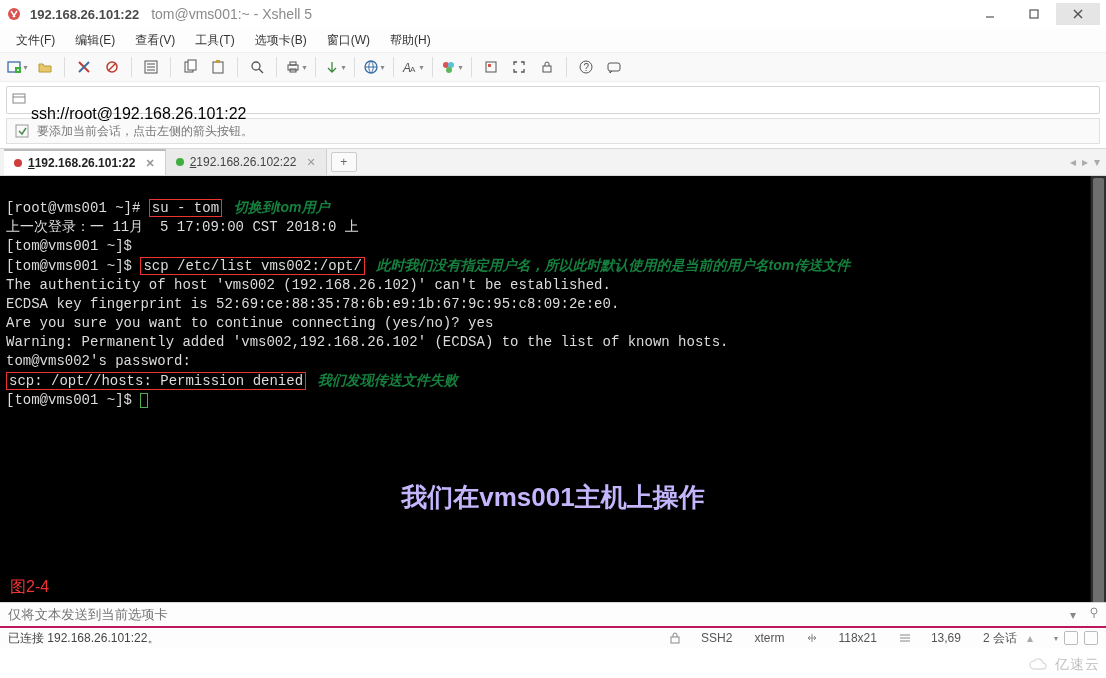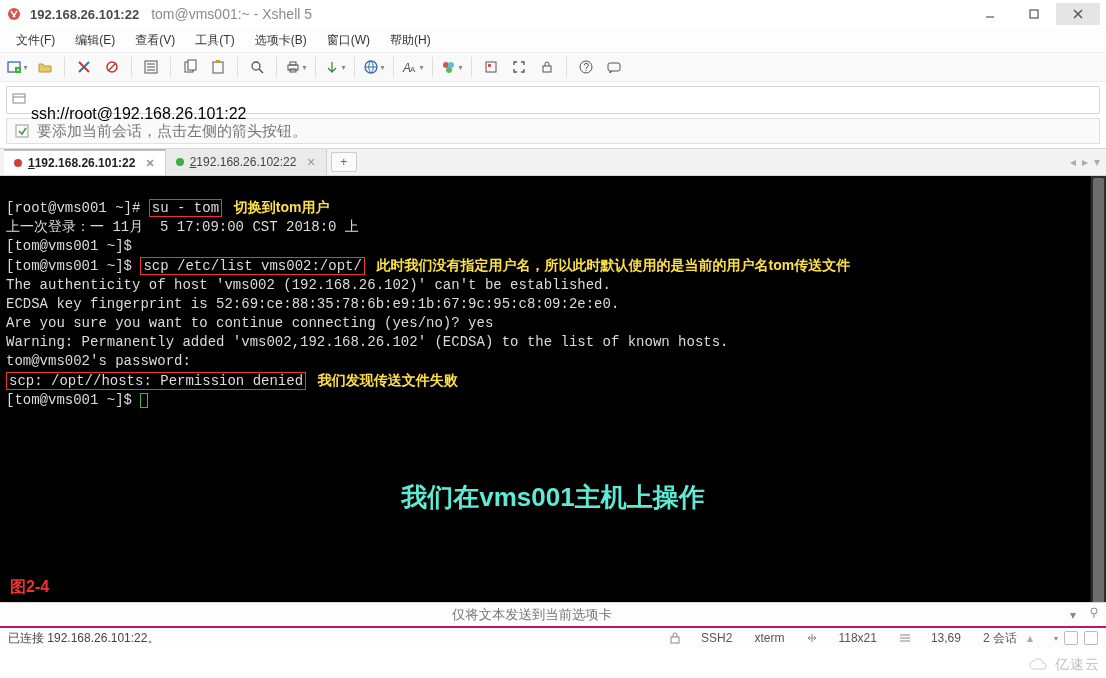--- a/index.html
+++ b/index.html
@@ -18,45 +18,45 @@
   
   .toolbar { height: 30px; display: flex; align-items: center; padding: 2px 4px; background: #f9f9f9; border-top: 1px solid #eee; border-bottom: 1px solid #eee; gap: 2px; }
   .tbtn { width: 26px; height: 26px; display: flex; align-items: center; justify-content: center; color: #555; border-radius: 2px; position: relative; }
   .tsep { width: 1px; height: 20px; background: #ddd; margin: 0 4px; }
   .dd-arrow { font-size: 8px; margin-left: 1px; color: #888; }
   
   .addrbar { height: 28px; margin: 4px 6px; border: 1px solid #d4d4d4; border-radius: 2px; display: flex; align-items: center; background: #fff; }
   .addrbar .addr-icon { width: 24px; text-align: center; color: #777; }
   .addrbar input { flex: 1; border: none; outline: none; height: 22px; color: #000000; font-size: 16px; background: transparent; margin-top: 27px; }
   
-  .hintbar { height: 26px; border: 1px solid #e0e0e0; margin: 0 6px 4px 6px; background: #fafafa; display: flex; align-items: center; padding: 0 6px; color: #777; font-size: 15px; }
+  .hintbar { height: 26px; border: 1px solid #e0e0e0; margin: 0 6px 4px 6px; background: #fafafa; display: flex; align-items: center; padding: 0 6px; color: #777; font-size: 12px; }
   .hintbar .hicon { width: 18px; height: 18px; margin-right: 6px; display: inline-flex; align-items: center; justify-content: center; }
   
   .tabs { height: 28px; background: #f3f3f3; border-top: 1px solid #d8d8d8; border-bottom: 1px solid #d8d8d8; display: flex; align-items: stretch; padding-left: 4px; }
   .tab { display: flex; align-items: center; padding: 0 10px; background: #eaeaea; border-right: 1px solid #d0d0d0; font-size: 12px; color: #444; position: relative; }
   .tab.active { background: #fff; border-top: 2px solid #bbb; font-weight: bold; color: #222; }
   .tab .dot { width: 8px; height: 8px; border-radius: 50%; margin-right: 6px; }
   .tab .dot.red { background: #d13d3d; }
   .tab .dot.green { background: #3fae3f; }
   .tab .close-x { margin-left: 10px; color: #999; font-size: 11px; }
   .tabadd { width: 26px; display: flex; align-items: center; justify-content: center; border: 1px solid #ccc; margin: 3px 0 3px 4px; border-radius: 2px; background: #fafafa; color: #666; }
   .tabnav { margin-left: auto; display: flex; align-items: center; padding-right: 6px; color: #aaa; gap: 6px; }
   
   .term-wrap { position: relative; }
   .term { background: #000; color: #dcdcdc; font-family: "Consolas","Courier New",monospace; font-size: 14px; line-height: 19px; white-space: pre; height: 426px; padding: 3px 6px; overflow: hidden; position: relative; }
   .term .cursor { display: inline-block; width: 8px; height: 15px; border: 1px solid #4caf50; vertical-align: middle; }
   .hl { border: 1px solid #e33; padding: 0 2px; }
-  .ann { color: #fde047; font-family: "Microsoft YaHei",sans-serif; font-weight: bold; }
-  .big-ann { position: absolute; left: 50%; transform: translateX(-50%); top: 312px; color: #5eead4; font-family: "Microsoft YaHei",sans-serif; font-weight: bold; font-size: 26px; }
-  .fig-label { position: absolute; left: 10px; bottom: 6px; color: #e33; font-family: "Microsoft YaHei",sans-serif; font-weight: bold; font-size: 16px; }
+  .ann { color: #15803d; font-family: "Microsoft YaHei",sans-serif; font-weight: bold; font-style: italic; }
+  .big-ann { position: absolute; left: 50%; transform: translateX(-50%); top: 312px; color: #c4b5fd; font-family: "Microsoft YaHei",sans-serif; font-weight: bold; font-size: 26px; }
+  .fig-label { position: absolute; left: 10px; bottom: 6px; color: #e33; font-family: "Microsoft YaHei",sans-serif; font-weight: normal; font-size: 16px; }
   .vscroll { position: absolute; right: 0; top: 0; bottom: 0; width: 16px; background: #2e2e2e; border-left: 1px solid #111; }
   .vscroll .thumb { background: #6e6e6e; border-radius: 2px; margin: 2px; height: 100%; }
   
   .sendbar { height: 24px; border-top: 1px solid #d8d8d8; display: flex; align-items: center; background: #fdfdfd; }
-  .sendbar input { flex: 1; border: none; outline: none; height: 22px; padding: 0 8px; color: #888; background: transparent; text-align: center; }
+  .sendbar input { flex: 1; border: none; outline: none; height: 22px; padding: 0 8px; color: #888; background: transparent; }
   .sendbar .opts { padding: 0 6px; color: #888; }
   
   .status { height: 22px; border-top: 2px solid #be185d; display: flex; align-items: center; font-size: 12px; color: #444; padding: 0 8px; background: #fdfdfd; }
   .status .seg { margin-left: 22px; display: flex; align-items: center; gap: 20px; color: #555; }
   .status .spacer { flex: 1; }
   .status .caps { width: 14px; height: 14px; border: 1px solid #bbb; border-radius: 2px; margin-left: 6px; }
   
   .watermark { position: absolute; right: 6px; bottom: 4px; color: #bfbfbf; font-size: 14px; display: flex; align-items: center; gap: 4px; letter-spacing: 1px; }
   .watermark svg { opacity: 0.5; }
   .underline { text-decoration: underline; }

